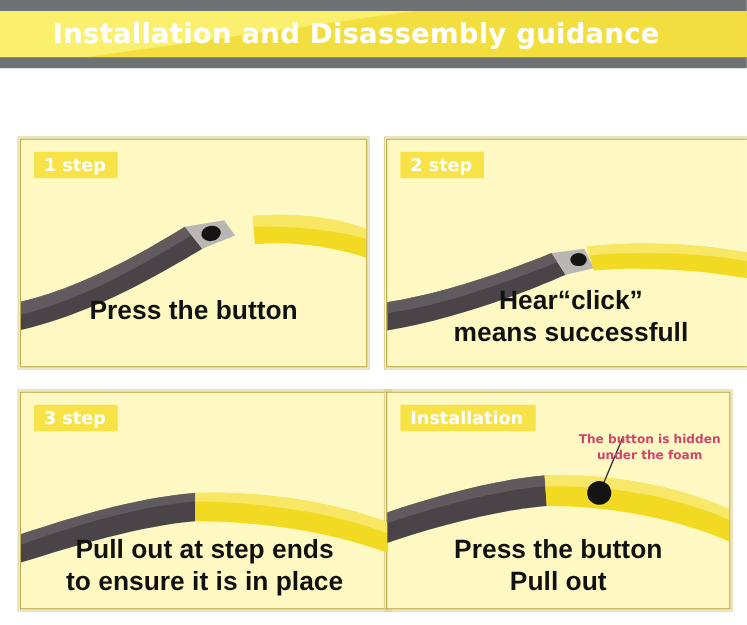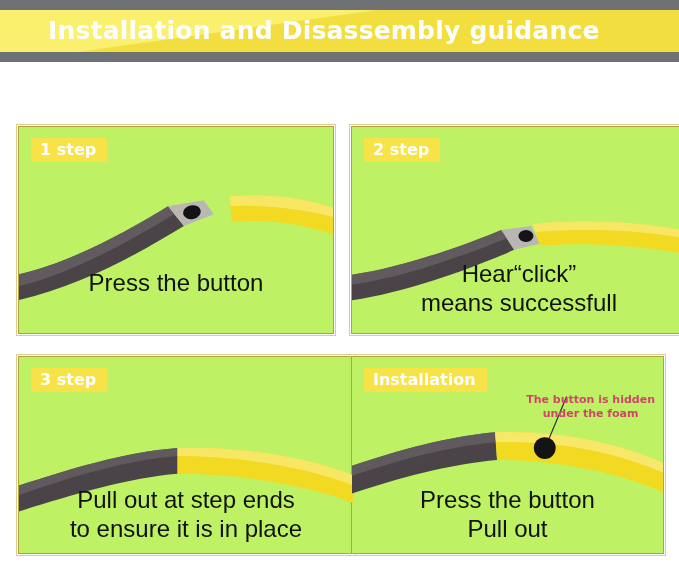--- a/index.html
+++ b/index.html
@@ -65,21 +65,21 @@
   
   .panels {
     position: absolute;
     left: 0;
     top: 62px;
     width: 679px;
     height: 506px;
   }
   .panel {
     position: absolute;
-    background: #bef264;
+    background: #fef9c3;
     border: 1px solid #b8a13c;
     outline: 1px solid #d9cf93;
     outline-offset: 1px;
     overflow: hidden;
     box-sizing: border-box;
     padding-left: 48px;
   }
   #panel-1 { left: 18px;  top: 64px;  width: 316px; height: 208px; }
   #panel-2 { left: 351px; top: 64px;  width: 336px; height: 208px; }
   #panel-3 { left: 18px;  top: 294px; width: 336px; height: 198px; }
@@ -107,20 +107,21 @@
     position: absolute;
     left: 0;
     width: 100%;
     text-align: center;
     color: #111111;
     font-size: 24px;
     line-height: 29px;
     z-index: 6;
     font-family: "Liberation Sans", sans-serif;
     white-space: pre-line;
+    font-weight: bold;
   }
   #cap-1 { bottom: 36px; }
   #cap-2 { bottom: 16px; }
   #cap-3 { bottom: 10px; }
   #cap-4 { bottom: 10px; }
 
   
   .art {
     position: absolute;
     left: 0;

